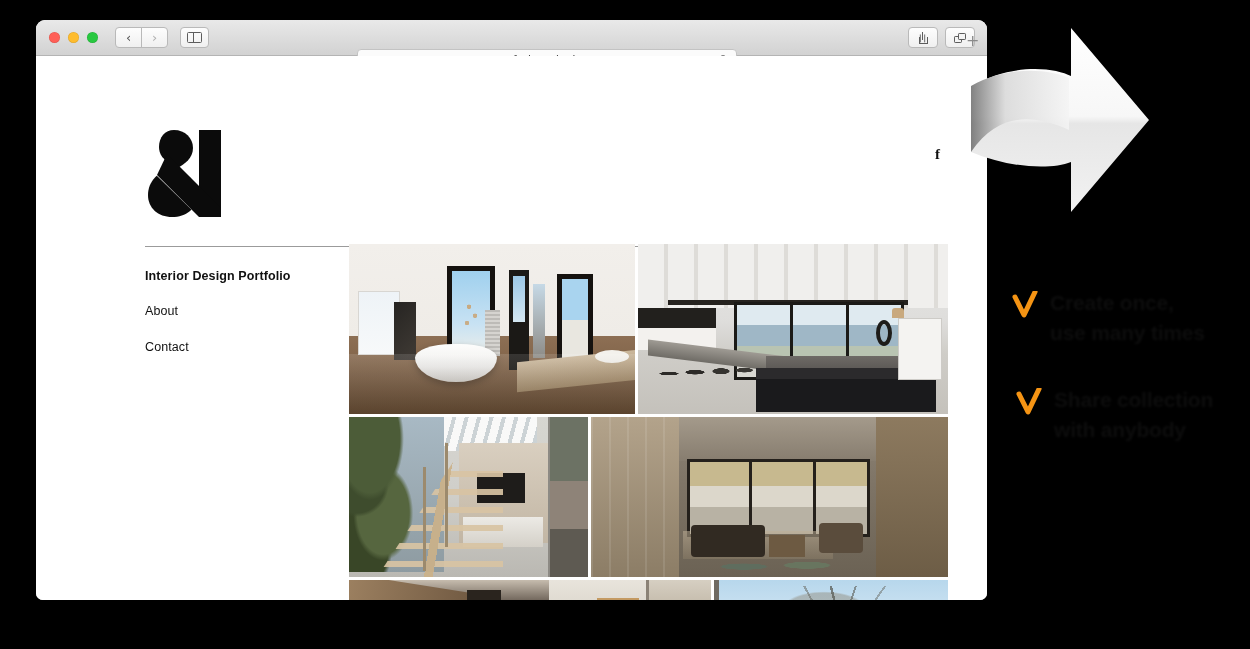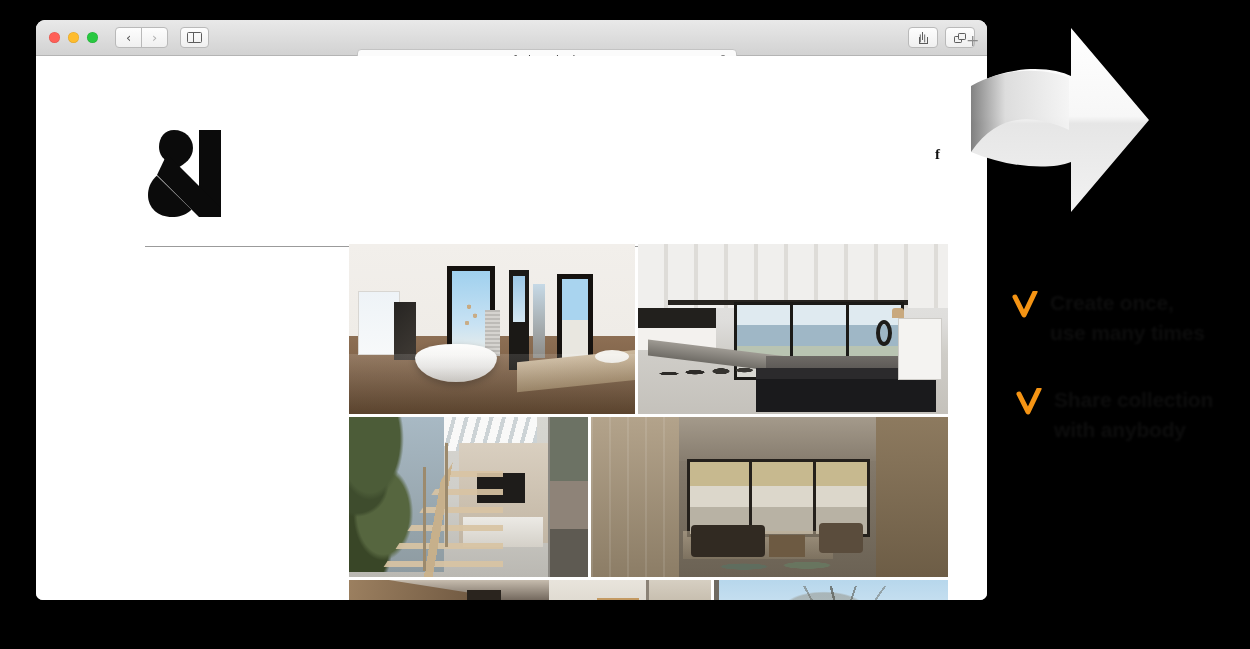--- a/index.html
+++ b/index.html
@@ -648,20 +648,25 @@
         <path d="M54 2 L76 2 L76 89 L54 89 Z" fill="#0b0b0b"></path>
         <path d="M18 30 L76 89 L54 89 L8 44 Z" fill="#ffffff"></path>
         <path d="M22 26 L76 80 L76 89 L54 89 L12 47 Z" fill="#0b0b0b"></path>
       </svg>
     </div>
 
     <div id="facebook-link">f</div>
 
     <div id="header-divider"></div>
 
+    <nav id="site-nav">
+      <div class="nav-item active">Interior Design Portfolio</div>
+      <div class="nav-item">About</div>
+      <div class="nav-item">Contact</div>
+    </nav>
 
     <div id="photo-grid">
 
       <div class="grid-row">
         <div class="photo" style="width:286px;height:170px">
           <div class="ph-inner ph-bath">
             <span class="win-l"></span>
               <span class="tv"></span>
               <span class="win-c"></span>
             <span class="branch"></span>

